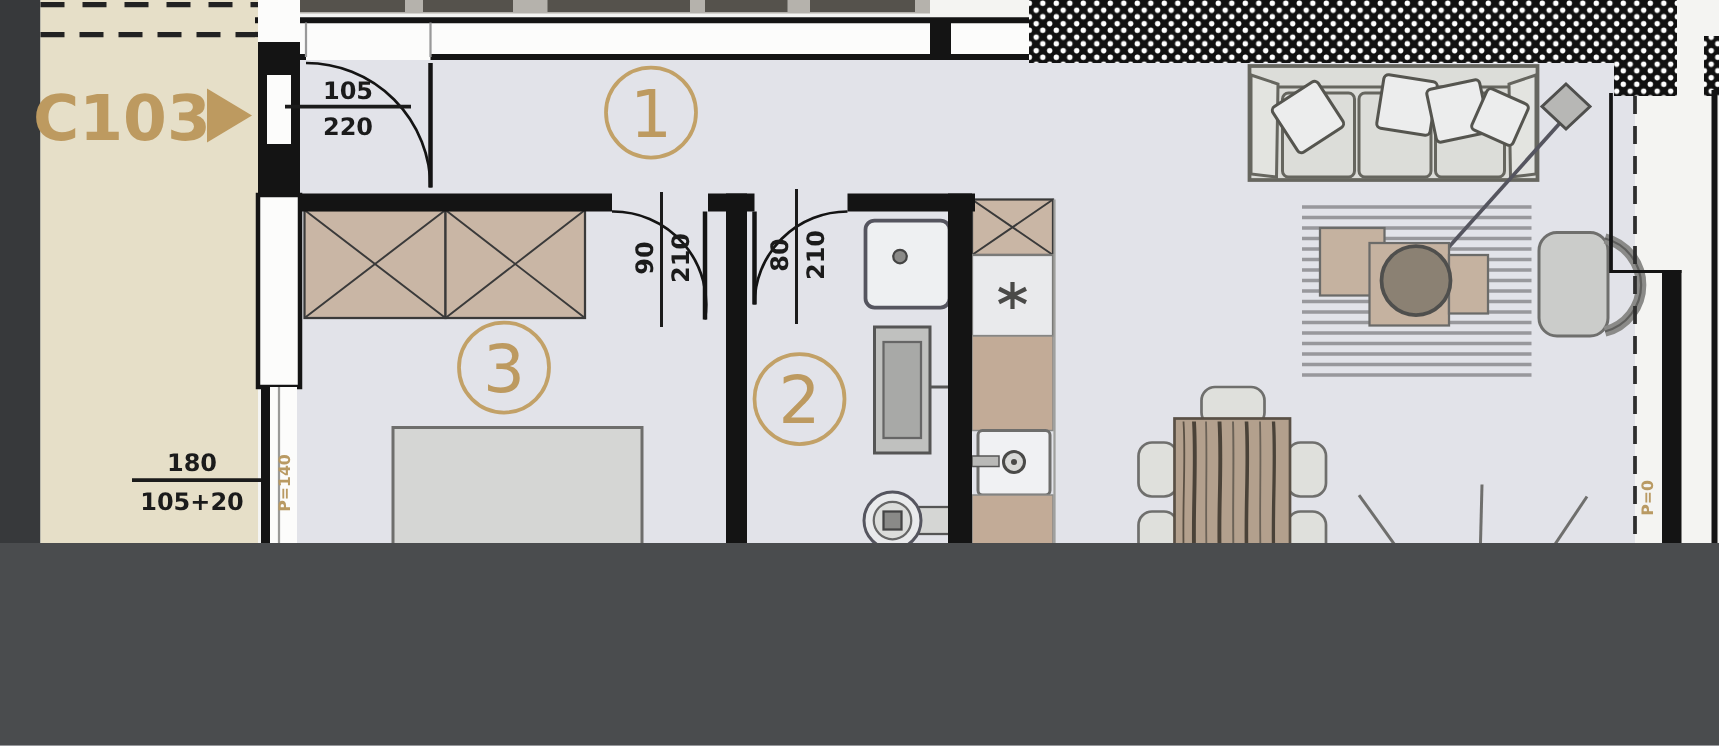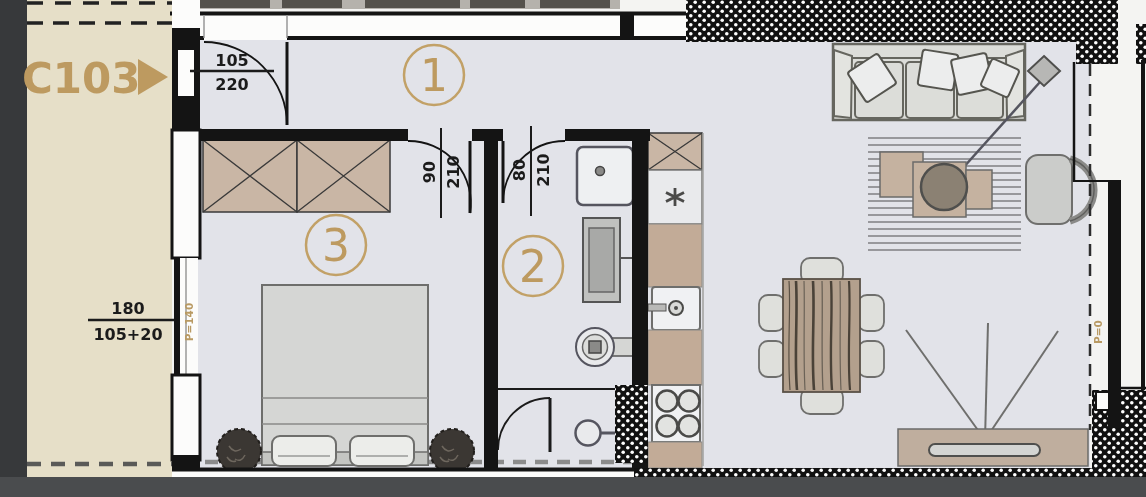--- a/index.html
+++ b/index.html
@@ -1,16 +1,16 @@
 <!DOCTYPE html>
 <html><head>
 <meta charset="utf-8">
 <style>
   html,body{margin:0;padding:0;background:#4a4c4e;}
-  .stage{width:1146px;height:477px;position:relative;overflow:hidden;background:#b91c1c;}
+  .stage{width:1146px;height:362px;position:relative;overflow:hidden;background:#b91c1c;}
   svg{display:block;}
   text{font-family:"DejaVu Sans","Liberation Sans",sans-serif;}
   .dim{font-size:16px;font-weight:bold;fill:#1b1b1b;}
   .roomnum{font-size:44px;fill:#bd9a60;}
   .parapet{font-size:10.5px;fill:#b99a63;font-weight:bold;}
   .unit{font-size:42px;font-weight:bold;fill:#bd9a60;}
 </style>
 </head>
 <body>
 

